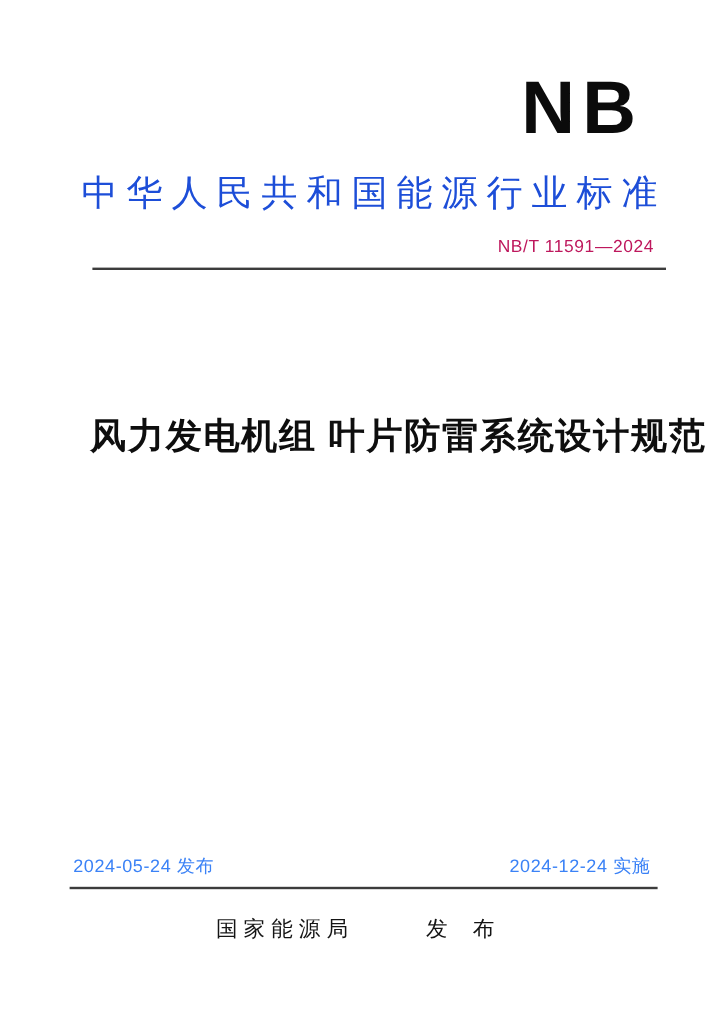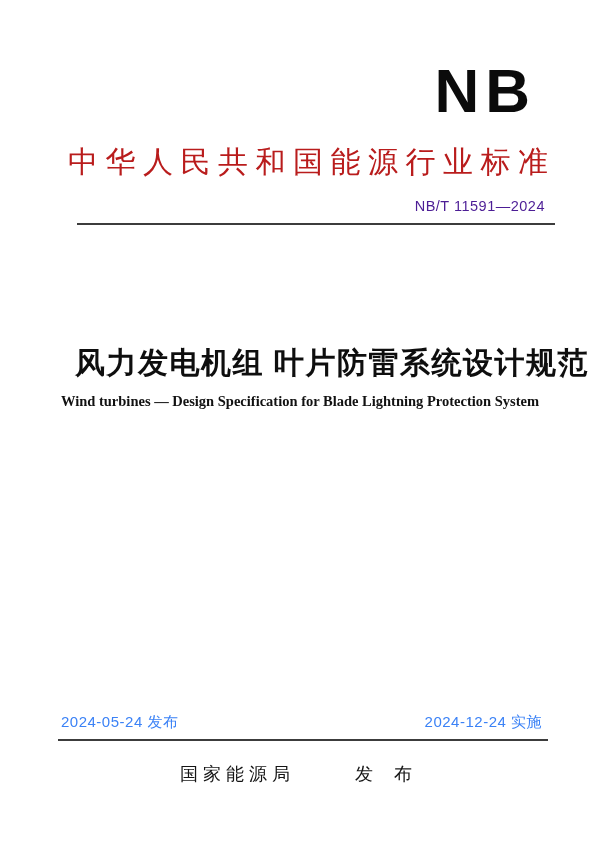--- a/index.html
+++ b/index.html
@@ -44,31 +44,31 @@
   
   .std-name {
     position: absolute;
     top: 145px;
     left: 68px;
     width: 500px;
     font-size: 30px;
     line-height: 34px;
     letter-spacing: 7.5px;
     white-space: nowrap;
-    color: #b91c1c;
+    color: #1d4ed8;
   }
 
   
   .std-number {
     position: absolute;
     top: 198px;
     right: 55px;
     font-size: 14.5px;
     letter-spacing: 0.5px;
-    color: #4c1d95;
+    color: #be185d;
   }
 
   .rule {
     position: absolute;
     height: 2px;
     background: #3c3c3c;
   }
   .rule-top {
     top: 223px;
     left: 77px;
@@ -151,21 +151,20 @@
   <div class="nb-logo">NB</div>
 
   <div class="std-name">中华人民共和国能源行业标准</div>
 
   <div class="std-number">NB/T 11591—2024</div>
 
   <div class="rule rule-top"></div>
 
   <div class="title-zh">风力发电机组 叶片防雷系统设计规范</div>
 
-  <div class="title-en">Wind turbines — Design Specification for Blade Lightning Protection System</div>
 
   <div class="dates">
     <span>2024-05-24 发布</span>
     <span>2024-12-24 实施</span>
   </div>
 
   <div class="rule rule-bottom"></div>
 
   <div class="publisher">
     <span class="name">国家能源局</span>

